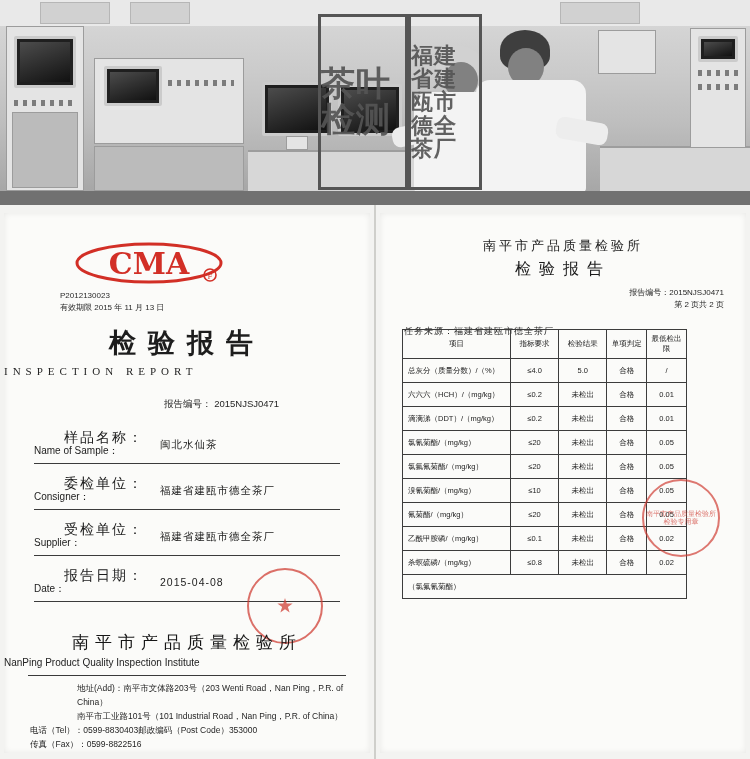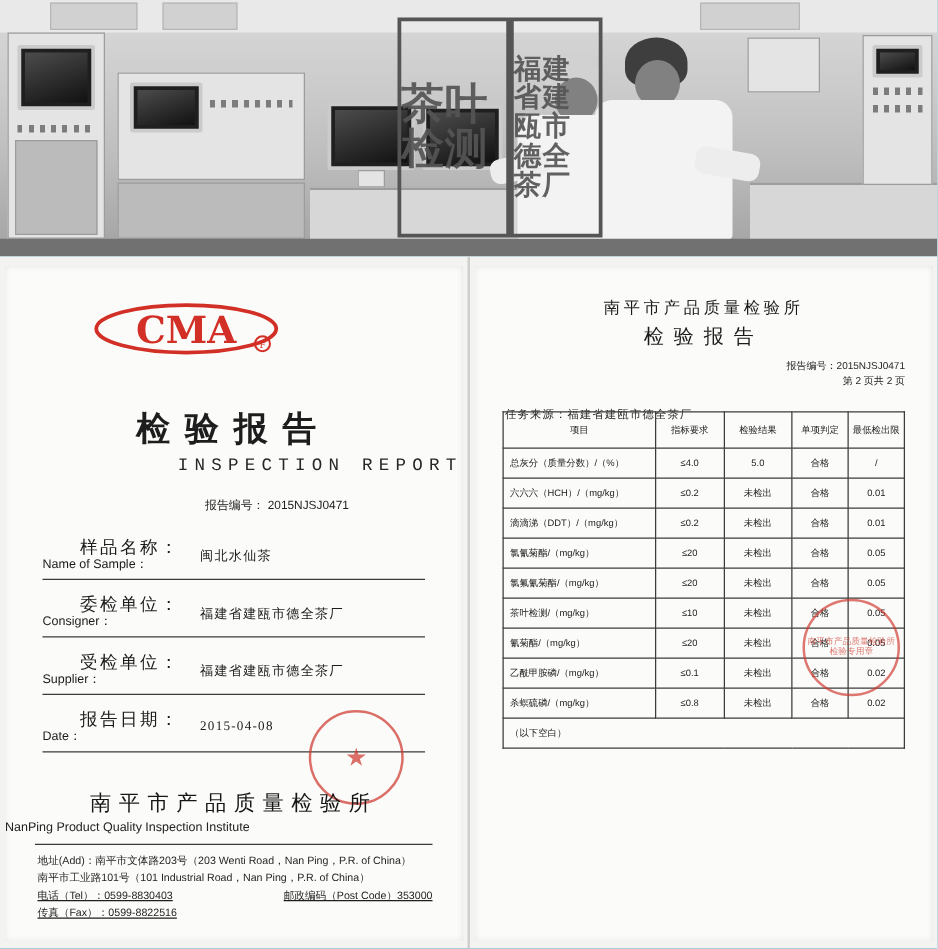--- a/index.html
+++ b/index.html
@@ -1,17 +1,17 @@
 <!DOCTYPE html>
 <html><head>
 <meta charset="utf-8">
 <style>
   html,body{margin:0;padding:0;background:#fff;}
   body{font-family:"Liberation Sans", sans-serif;}
-  .page{width:750px;height:759px;position:relative;overflow:hidden;background:#0369a1;}
+  .page{width:750px;height:759px;position:relative;overflow:hidden;background:#d946ef;}
 
   
   .photo{position:relative;width:750px;height:205px;overflow:hidden;
          background:linear-gradient(180deg,#d9dada 0%,#c9cbca 35%,#bcbfbe 60%,#9fa3a2 100%);
          filter:grayscale(1);}
   .photo *{box-sizing:border-box;}
   .lab-ceiling{position:absolute;left:0;top:0;width:750px;height:26px;background:#e8e9e9;}
   .ceil-panel{position:absolute;top:2px;height:22px;background:#cfd1d0;border:1px solid #b4b7b6;}
   .lab-floorline{position:absolute;left:0;bottom:0;width:750px;height:14px;background:#6e7271;}
 
@@ -44,52 +44,52 @@
   .right-sheet{left:380px;top:8px;width:366px;height:540px;}
 
   
   .cma{position:absolute;left:70px;top:28px;width:150px;height:44px;}
   .cma svg{display:block;}
   .cma-sub{position:absolute;left:56px;top:78px;font-size:8px;color:#2b2b2b;font-family:"Liberation Sans",sans-serif;}
   .cma-sub div{margin-bottom:2px;}
 
   .ltitle{position:absolute;left:0;top:112px;width:366px;text-align:center;
           font-family:"DejaVu Serif",serif;font-weight:700;font-size:27px;letter-spacing:12px;color:#1d1d1d;}
-  .ltitle-en{position:absolute;left:0;top:152px;width:366px;text-align:right;
-          font-family:Liberation Mono, monospace;font-size:14px;letter-spacing:5px;color:#262626;}
+  .ltitle-en{position:absolute;left:0;top:152px;width:366px;text-align:left;
+          font-family:Liberation Serif, serif;font-size:11px;letter-spacing:5px;color:#262626;}
 
   .reportno{position:absolute;left:160px;top:185px;font-size:9.5px;color:#1f1f1f;}
 
   .field{position:absolute;left:30px;width:306px;height:34px;border-bottom:1px solid #3b3b3b;}
   .field .cn{position:absolute;left:0;top:0px;font-size:14px;color:#1b1b1b;letter-spacing:2px;margin-left:30px;}
   .field .en{position:absolute;left:0;top:15px;font-size:10px;color:#1b1b1b;}
-  .field .val{position:absolute;left:126px;top:9px;font-size:10.5px;color:#1b1b1b;letter-spacing:1px;font-family:Liberation Serif, serif;}
+  .field .val{position:absolute;left:126px;top:9px;font-size:10.5px;color:#1b1b1b;letter-spacing:1px;}
 
   .inst{position:absolute;left:0;top:418px;width:366px;text-align:center;
         font-family:"DejaVu Serif",serif;font-size:17px;letter-spacing:6px;color:#161616;}
   .inst-en{position:absolute;left:0;top:444px;width:366px;font-size:10px;color:#222;}
   .rule{position:absolute;left:24px;top:462px;width:318px;height:1px;background:#3a3a3a;}
   .addr{position:absolute;left:26px;top:468px;width:316px;font-size:8.5px;line-height:1.65;color:#1f1f1f;}
-  .addr .row{display:block;}
-  .addr .two{display:flex;justify-content:space-between;text-decoration:underline;}
+  .addr .row{display:block;margin-left:47px;}
+  .addr .two{display:flex;}
 
   .red-seal{position:absolute;left:243px;top:355px;width:72px;height:72px;border:2px solid #cf3a30;border-radius:50%;
             opacity:.72;}
   .red-seal:after{content:"";position:absolute;left:50%;top:50%;width:16px;height:16px;margin:-8px 0 0 -8px;
             background:#cf3a30;clip-path:polygon(50% 0%,61% 35%,98% 35%,68% 57%,79% 91%,50% 70%,21% 91%,32% 57%,2% 35%,39% 35%);}
 
   
   .rhead{position:absolute;left:0;top:24px;width:366px;text-align:center;font-family:"DejaVu Serif",serif;
          font-size:13px;letter-spacing:3px;color:#1b1b1b;}
   .rhead2{position:absolute;left:0;top:46px;width:366px;text-align:center;font-family:"DejaVu Serif",serif;
          font-size:16px;letter-spacing:8px;color:#1b1b1b;}
   .rno{position:absolute;right:22px;top:74px;text-align:right;font-size:8px;color:#1f1f1f;line-height:1.5;}
   .rsrc{position:absolute;left:24px;top:98px;font-size:9px;color:#1f1f1f;letter-spacing:1px;margin-top:14px;}
 
-  table.tbl{position:absolute;left:22px;top:116px;width:322px;border-collapse:collapse;}
+  table.tbl{position:absolute;left:22px;top:116px;width:285px;border-collapse:collapse;}
   table.tbl th, table.tbl td{border:1px solid #3c3c3c;font-size:7.5px;color:#1c1c1c;padding:3px 2px;text-align:center;
                              font-family:"Liberation Sans",sans-serif;}
   table.tbl th{font-weight:400;height:22px;}
   table.tbl td.item{text-align:left;padding-left:5px;}
   table.tbl td{height:17px;}
   .red-seal2{position:absolute;left:262px;top:266px;width:74px;height:74px;border:2px solid #cf3a30;border-radius:50%;
              opacity:.68;display:flex;align-items:center;justify-content:center;color:#cf3a30;font-size:7px;
              text-align:center;line-height:1.2;}
 </style>
 </head>
@@ -166,20 +166,27 @@
 
     <div class="sheet left-sheet">
 
       <div class="cma">
         <svg width="150" height="44" viewBox="0 0 150 44">
           <ellipse cx="75" cy="22" rx="72" ry="19" fill="none" stroke="#d22f26" stroke-width="3"></ellipse>
           <text x="75" y="33" text-anchor="middle" font-family="DejaVu Serif, serif" font-size="30" font-weight="700" fill="#d22f26">CMA</text>
           <circle cx="136" cy="34" r="6" fill="none" stroke="#d22f26" stroke-width="1.6"></circle>
           <text x="136" y="37.5" text-anchor="middle" font-family="DejaVu Serif, serif" font-size="7" fill="#d22f26">F</text>
         </svg>
+      </div>
+      <div class="cma-sub">
+        <div>P2012130023</div>
+        <div>
+          <span>有效期限</span>
+          <span>2015 年 11 月 13 日</span>
+        </div>
       </div>
 
       <div class="ltitle">检验报告</div>
       <div class="ltitle-en">INSPECTION REPORT</div>
 
       <div class="reportno">
         <span>报告编号：</span>
         <span>2015NJSJ0471</span>
       </div>
 
@@ -276,21 +283,21 @@
             <td>0.05</td>
           </tr>
           <tr>
             <td class="item">氯氟氰菊酯/（mg/kg）</td>
             <td>≤20</td>
             <td>未检出</td>
             <td>合格</td>
             <td>0.05</td>
           </tr>
           <tr>
-            <td class="item">茶叶检测/（mg/kg）</td>
+            <td class="item">溴氰菊酯/（mg/kg）</td>
             <td>≤10</td>
             <td>未检出</td>
             <td>合格</td>
             <td>0.05</td>
           </tr>
           <tr>
             <td class="item">氰菊酯/（mg/kg）</td>
             <td>≤20</td>
             <td>未检出</td>
             <td>合格</td>
@@ -304,21 +311,21 @@
             <td>0.02</td>
           </tr>
           <tr>
             <td class="item">杀螟硫磷/（mg/kg）</td>
             <td>≤0.8</td>
             <td>未检出</td>
             <td>合格</td>
             <td>0.02</td>
           </tr>
           <tr>
-            <td class="item" colspan="5" style="text-align:left">（以下空白）</td>
+            <td class="item" colspan="5" style="text-align:left">（氯氟氰菊酯）</td>
           </tr>
         </tbody>
       </table>
 
       <div class="red-seal2">
         <span>南平市产品质量检验所 检验专用章</span>
       </div>
     </div>
   </div>
 </div>

